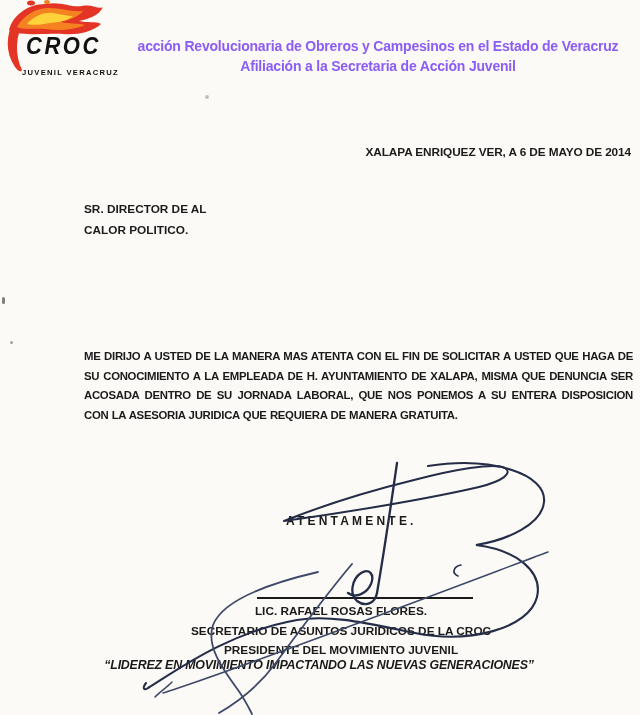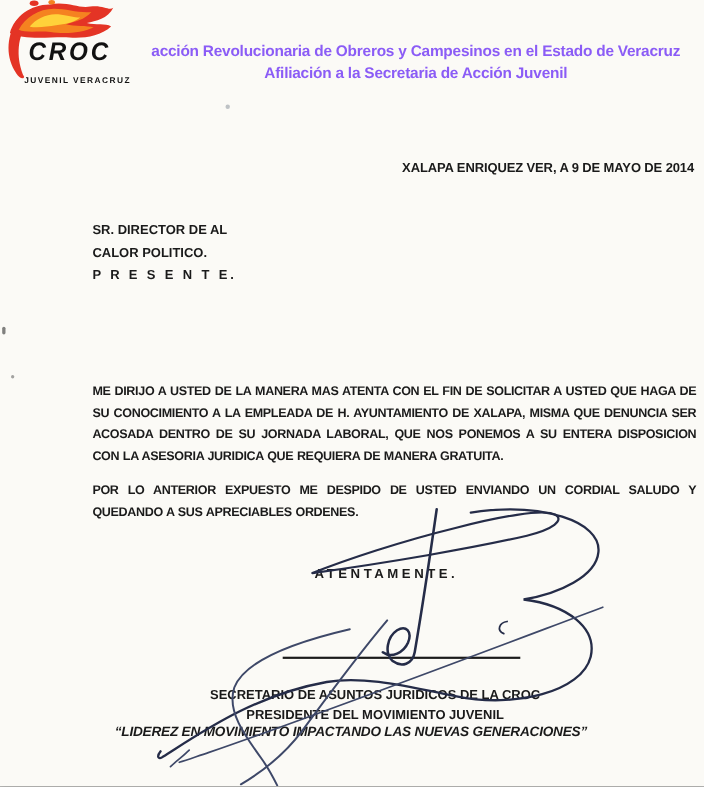--- a/index.html
+++ b/index.html
@@ -76,34 +76,33 @@
     <ellipse cx="45" cy="2" rx="3" ry="2" fill="var(--flame-orange)"></ellipse>
   </svg>
   <div class="logo-croc">CROC</div>
   <div class="logo-sub">JUVENIL VERACRUZ</div>
 
   <div class="header-block">
     <div>acción Revolucionaria de Obreros y Campesinos en el Estado de Veracruz</div>
     <div>Afiliación a la Secretaria de Acción Juvenil</div>
   </div>
 
-  <div class="dateline">XALAPA ENRIQUEZ VER, A 9 DE MAYO DE 2014</div>
+  <div class="dateline">XALAPA ENRIQUEZ VER, A 6 DE MAYO DE 2014</div>
 
   <div class="recipient">
     <div>SR. DIRECTOR DE AL</div>
     <div>CALOR POLITICO.</div>
-    <div class="spaced">P R E S E N T E.</div>
   </div>
 
   <p class="para p2">ME DIRIJO A USTED DE LA MANERA MAS ATENTA CON EL FIN DE SOLICITAR A USTED QUE HAGA  DE SU CONOCIMIENTO A LA EMPLEADA DE H. AYUNTAMIENTO DE XALAPA, MISMA QUE DENUNCIA SER ACOSADA DENTRO DE SU JORNADA LABORAL, QUE NOS PONEMOS A SU ENTERA DISPOSICION  CON LA ASESORIA JURIDICA QUE REQUIERA DE MANERA GRATUITA.</p>
-  <p class="para p3">POR LO ANTERIOR EXPUESTO  ME DESPIDO DE USTED ENVIANDO UN CORDIAL SALUDO Y QUEDANDO A SUS APRECIABLES ORDENES.</p>
 
   <div class="closing">ATENTAMENTE.</div>
 
   <div class="sig-rule"></div>
+  <div class="sig-name">LIC. RAFAEL ROSAS FLORES.</div>
   <div class="sig-title1">SECRETARIO DE ASUNTOS JURIDICOS DE LA CROC</div>
   <div class="sig-title2">PRESIDENTE DEL MOVIMIENTO JUVENIL</div>
   <div class="sig-motto">“LIDEREZ EN MOVIMIENTO IMPACTANDO LAS NUEVAS GENERACIONES”</div>
 
   <svg class="signature-svg" viewBox="0 0 640 715">
 
     <path d="M284,521 C350,512 432,498 479,487 C503,481 513,473 505,468 C495,462 452,470 414,480 C365,492 314,509 284,521" stroke-width="2"></path>
 
     <path d="M397,463 C391,505 384,552 377,593 C375,604 365,607 357,601 C349,594 352,579 361,573 C369,568 375,574 371,584 C367,593 356,599 348,593" stroke-width="2.3"></path>
 

